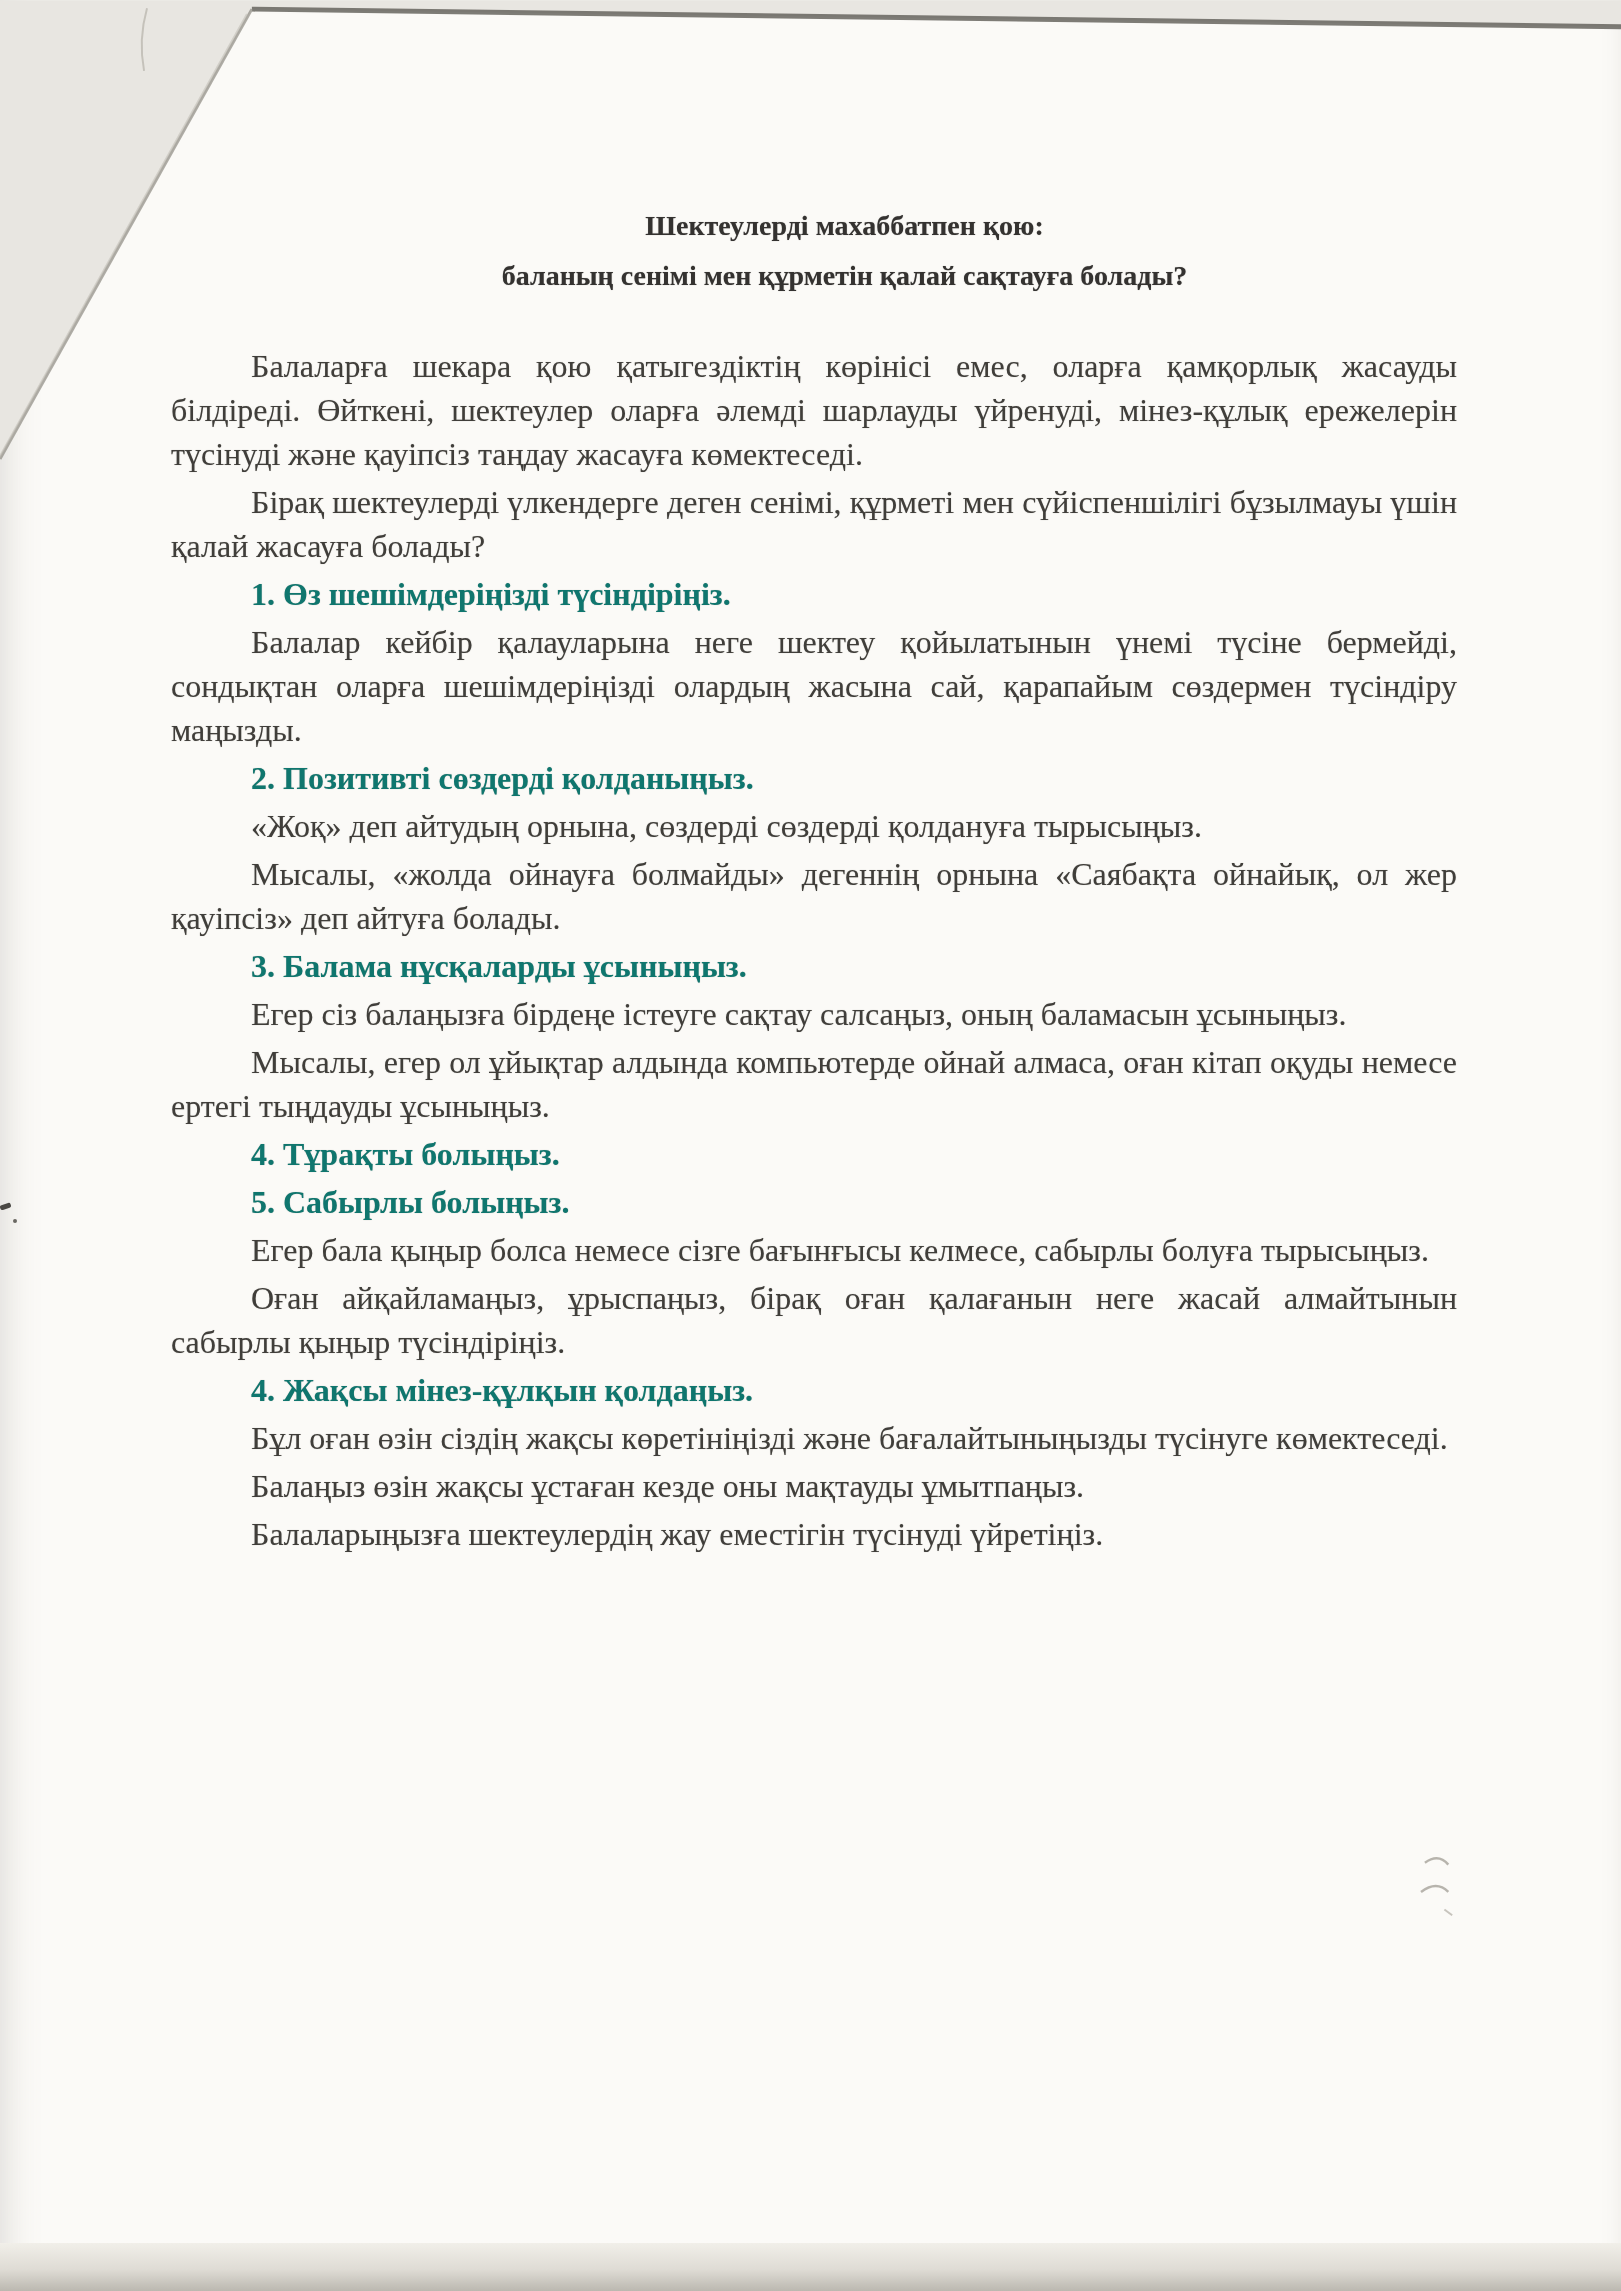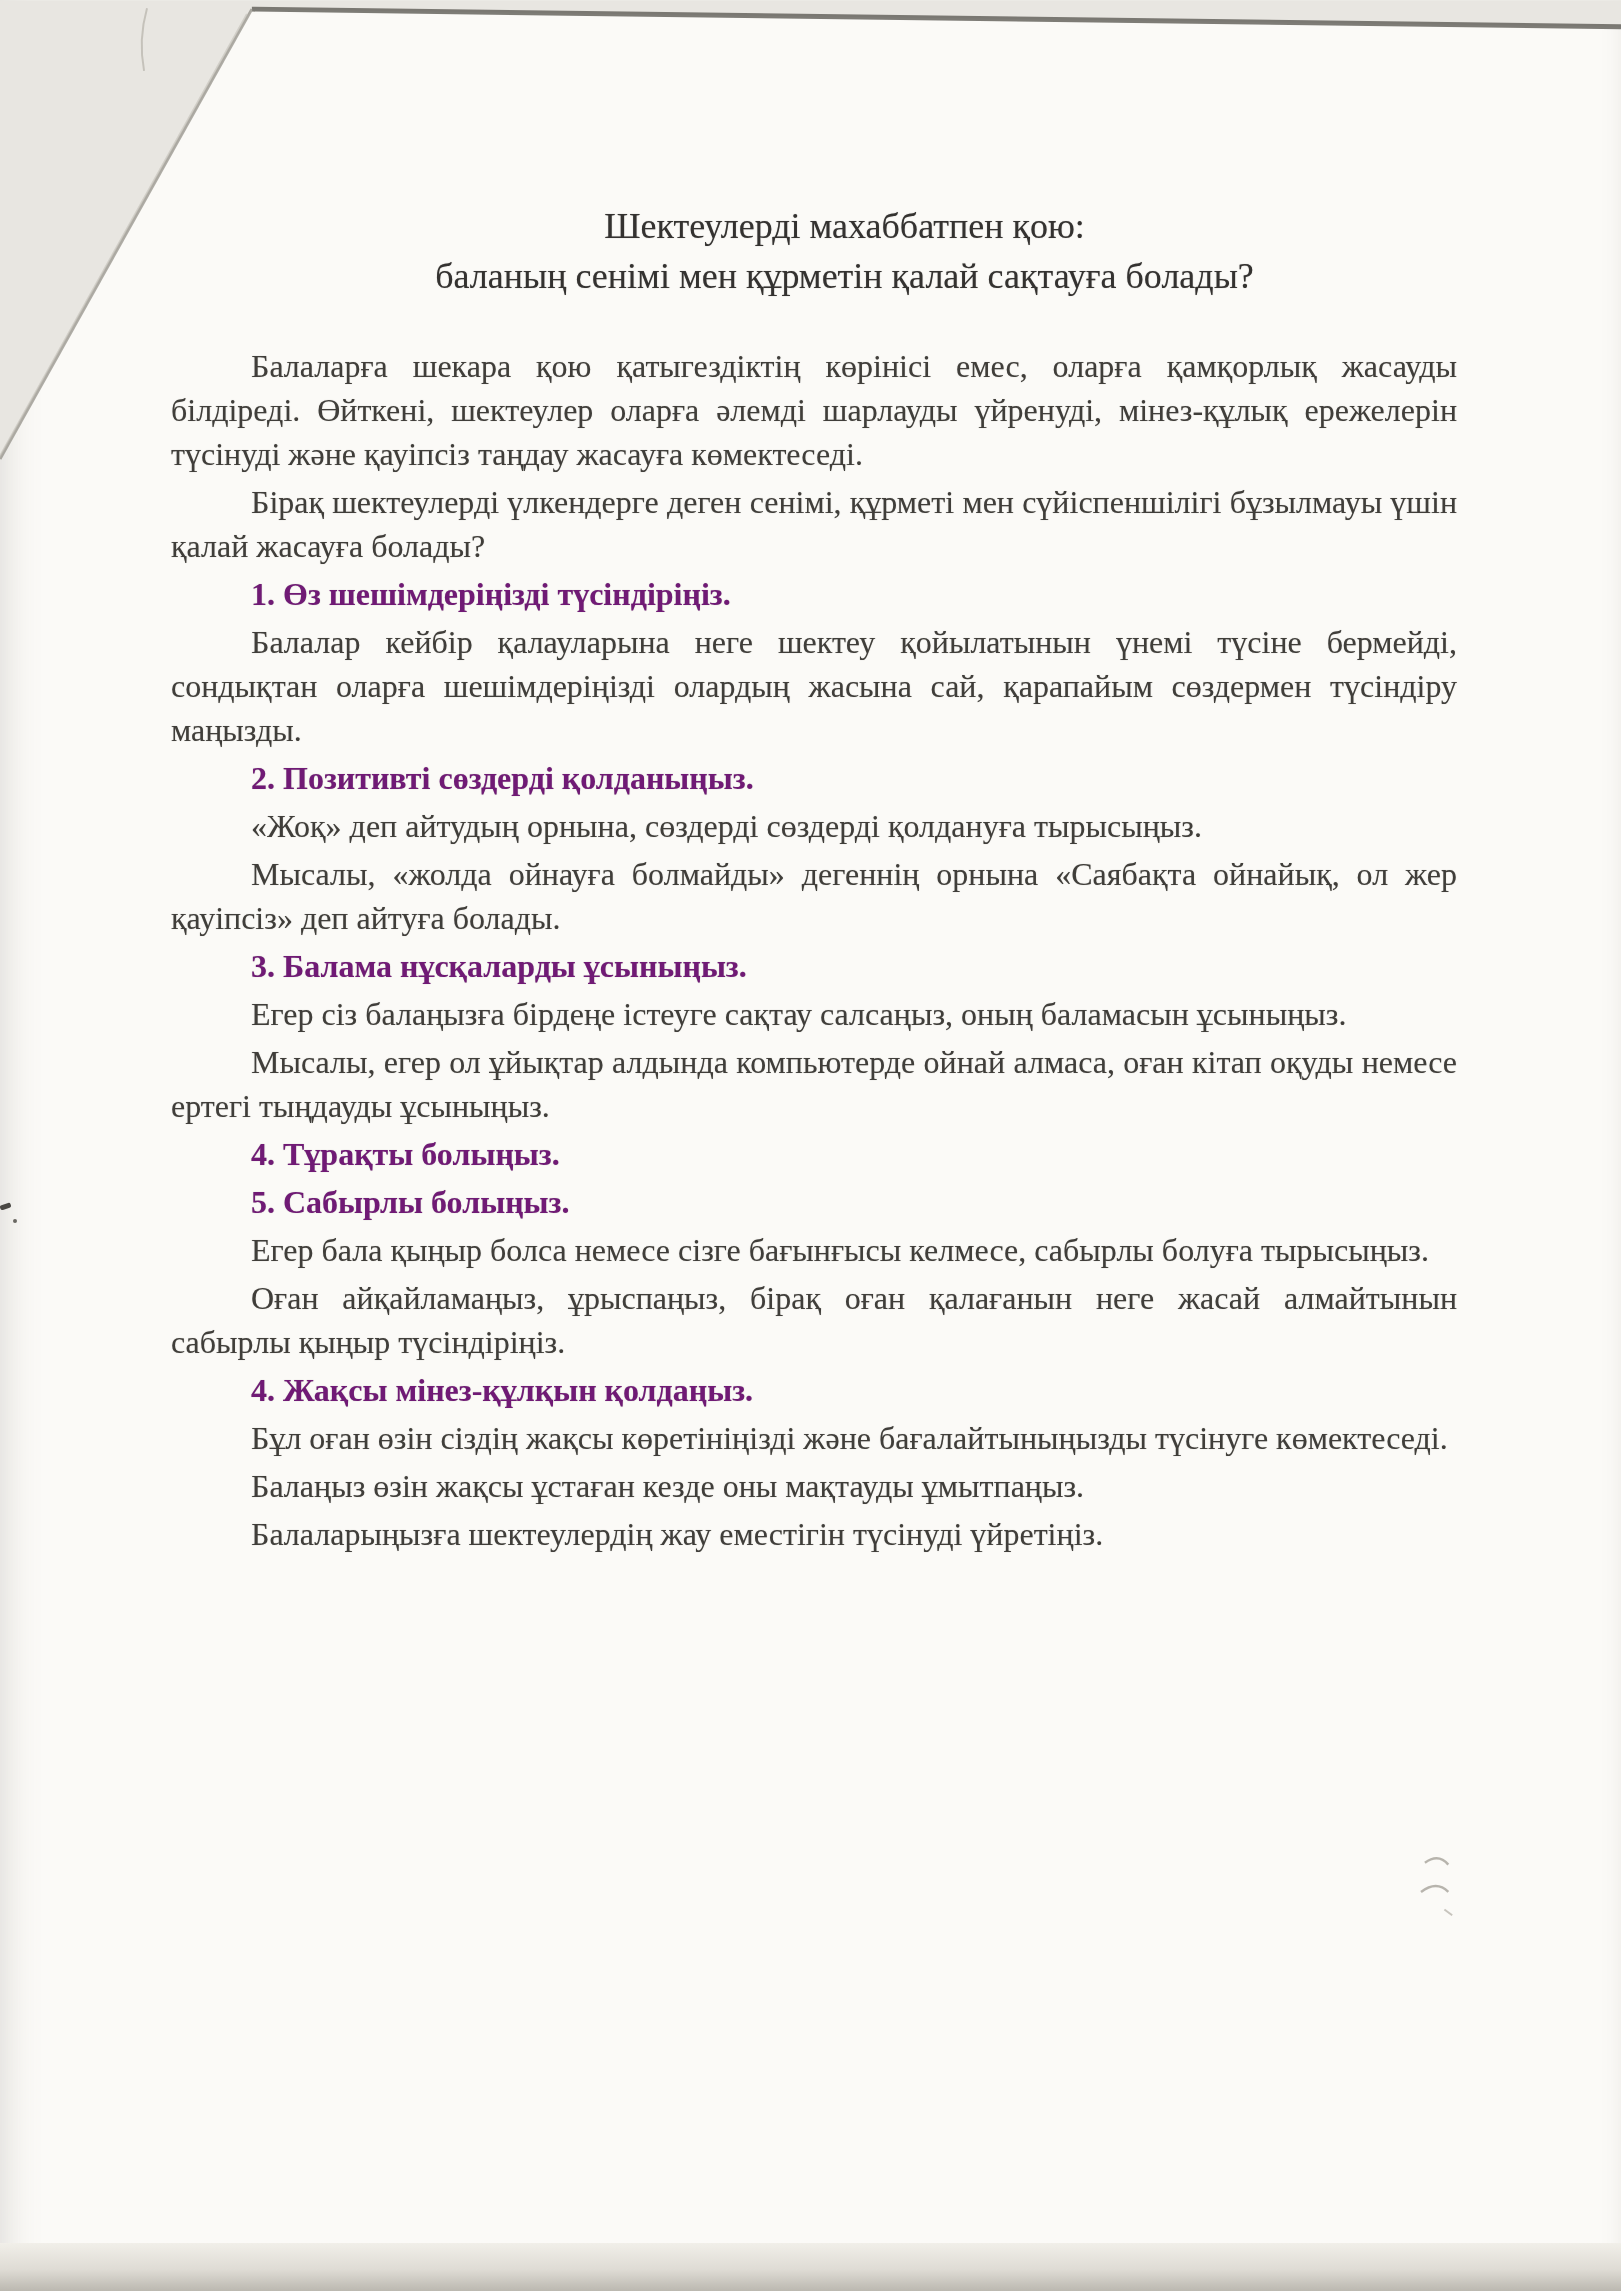--- a/index.html
+++ b/index.html
@@ -35,28 +35,28 @@
   .squiggle{position:absolute;left:1413px;top:1851px;pointer-events:none;}
   
   .doc{
     position:absolute;left:167px;top:201px;width:1294px;
     color:#403e3a;
     font-size:32px;line-height:44px;
     text-align:justify;
     text-shadow:0 0 1px rgba(64,62,58,.35);
   }
   .title{
-    font-weight:normal;font-size:36px;line-height:50px;
+    font-weight:bold;font-size:28px;line-height:50px;
     text-align:center;color:#343230;
     margin:0 0 43px 61px;
     text-shadow:0 0 1px rgba(40,38,36,.4);
   }
   .doc p{margin:4px;}
   .ind{text-indent:80px;}
-  .hd{font-weight:bold;text-indent:80px;color:#701a75;}
+  .hd{font-weight:bold;text-indent:80px;color:#0f766e;}
 </style>
 </head>
 <body>
 
 <div class="scan">
 
   <svg class="edges-svg" width="1621" height="2292" viewBox="0 0 1654 2338">
 
     <path d="M0,0 H1654 V27 L257,9 L0,468 Z" fill="#e8e6e1"></path>
 

